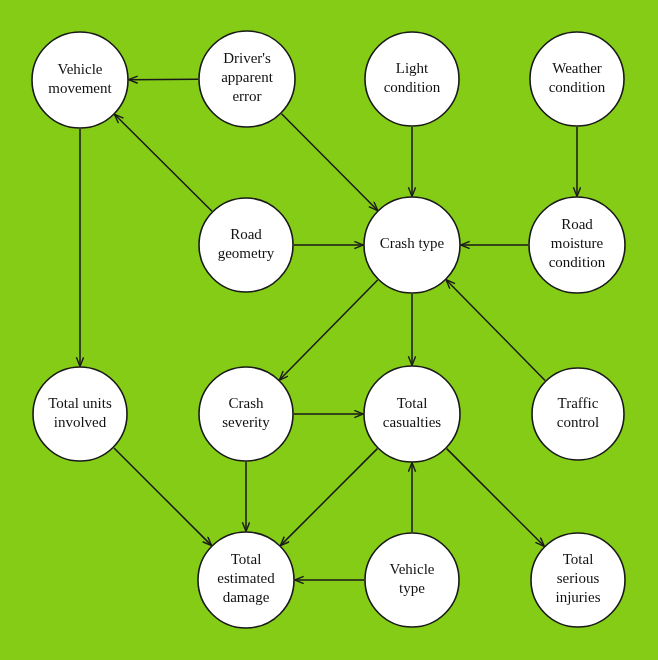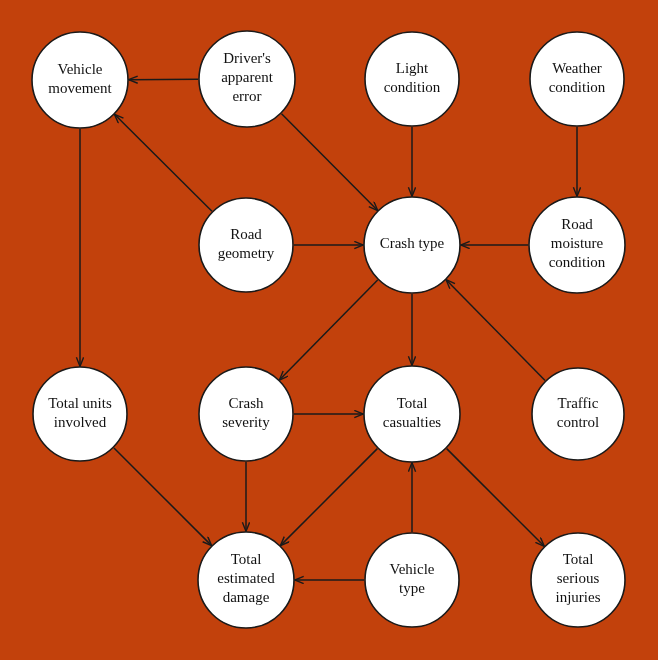--- a/index.html
+++ b/index.html
@@ -8,21 +8,21 @@
     padding: 0;
     background: #ffffff;
   }
   body {
     font-family: "Liberation Serif", "DejaVu Serif", serif;
   }
   #diagram-root {
     position: relative;
     width: 658px;
     height: 660px;
-    background: #c2410c;
+    background: #84cc16;
     overflow: hidden;
   }
   #graph-svg {
     position: absolute;
     top: 0;
     left: 0;
     width: 658px;
     height: 660px;
     display: block;
   }

